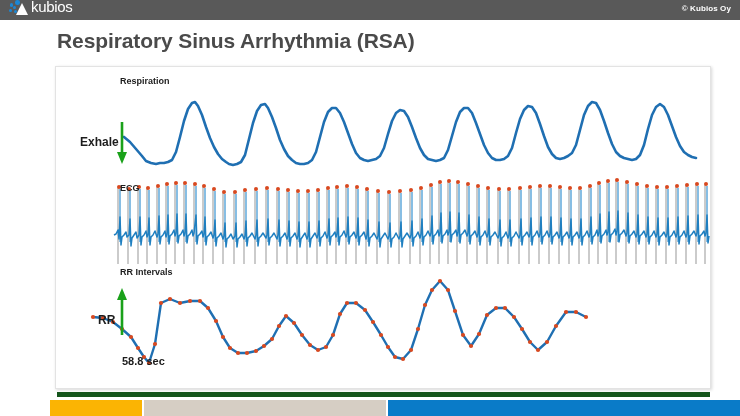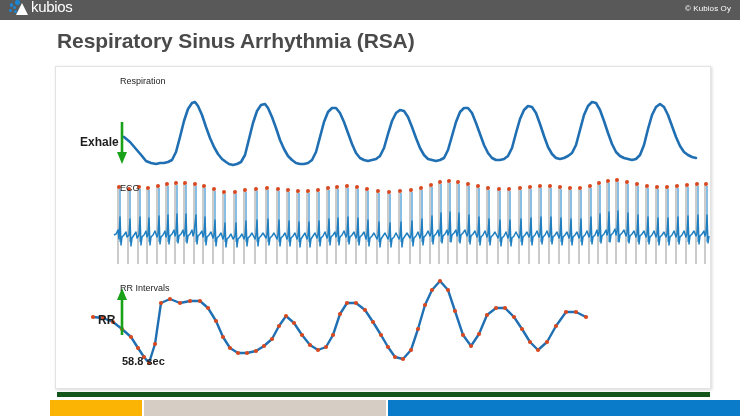--- a/index.html
+++ b/index.html
@@ -57,21 +57,21 @@
     font-size: 15px;
     font-weight: 400;
     letter-spacing: -0.3px;
     line-height: 16px;
   }
   #copyright {
     position: absolute;
     right: 9px; top: 4px;
     color: #ffffff;
     font-size: 8px;
-    font-weight: normal;
+    font-weight: bold;
     letter-spacing: 0.1px;
     padding-left: 20px;
   }
 
   
   #slide-title {
     position: absolute;
     left: 57px; top: 29px;
     font-size: 21px;
     font-weight: bold;
@@ -90,34 +90,34 @@
     border: 1px solid #e3e3e3;
     box-shadow: 1px 1px 3px rgba(0,0,0,0.16);
     box-sizing: border-box;
     overflow: hidden;
   }
   #figure-svg { display: block; }
 
   .plot-label {
     position: absolute;
     font-size: 9px;
-    font-weight: normal;
+    font-weight: bold;
     color: #1d1d1d;
     white-space: nowrap;
   }
   .axis-label {
     position: absolute;
     font-size: 12px;
     font-weight: bold;
     color: #1d1d1d;
     white-space: nowrap;
   }
   #label-respiration { left: 64px;  top: 9px; }
   #label-ecg         { left: 64px;  top: 116px; }
-  #label-rr          { left: 64px;  top: 200px; margin-top: 16px; }
+  #label-rr          { left: 64px;  top: 200px; }
   #label-exhale      { left: 24px;  top: 68px; }
   #label-rr-axis     { left: 42px;  top: 246px; }
   #label-duration {
     position: absolute;
     left: 66px; top: 288px;
     font-size: 11px;
     font-weight: bold;
     color: #1d1d1d;
     white-space: nowrap;
   }

